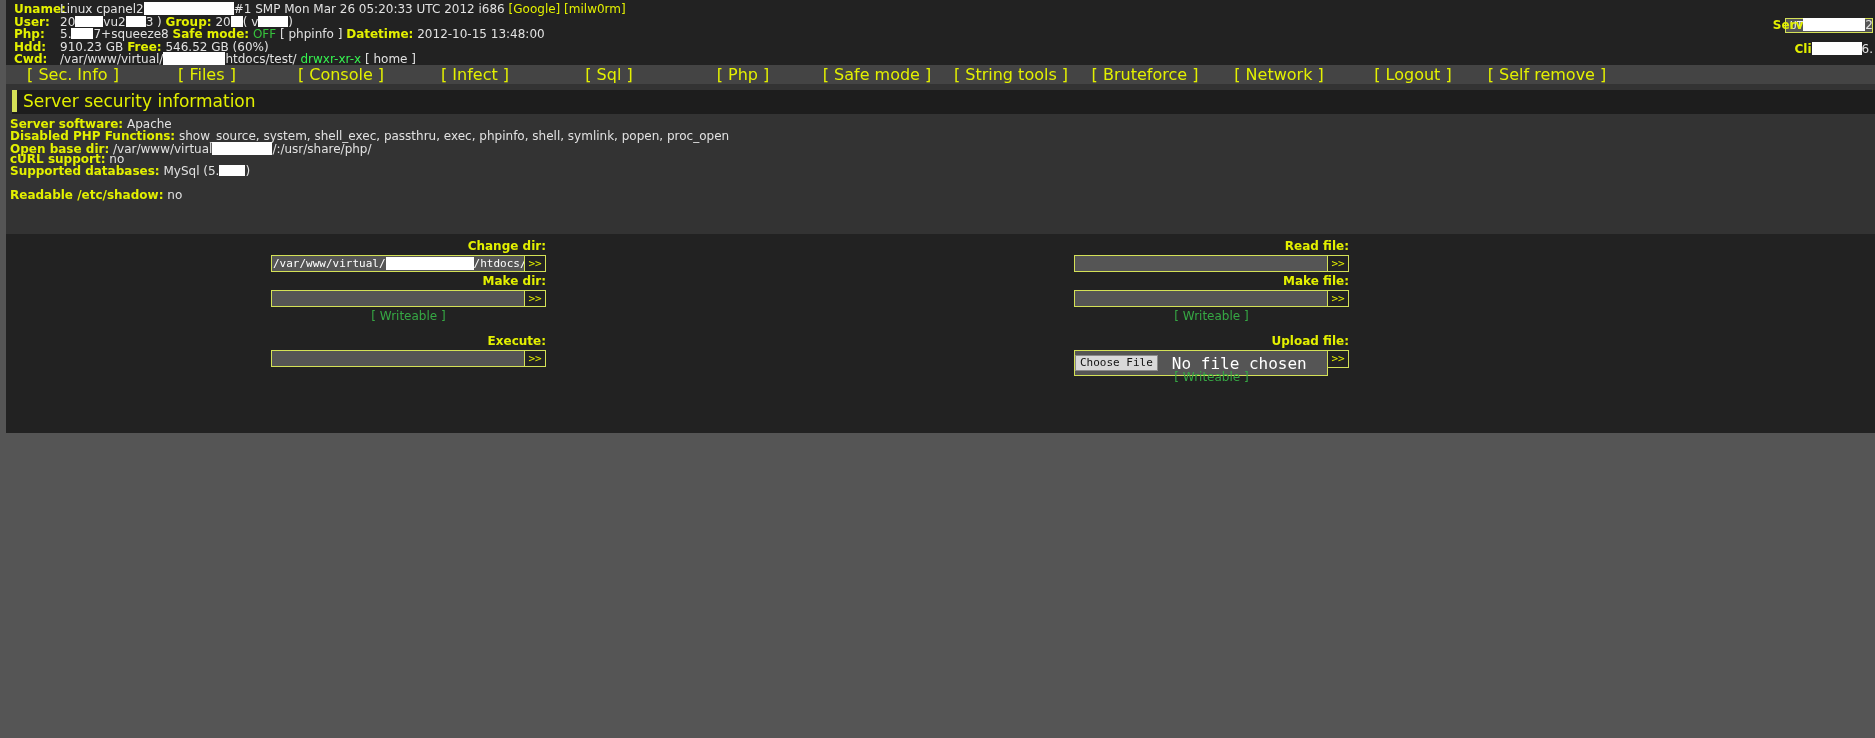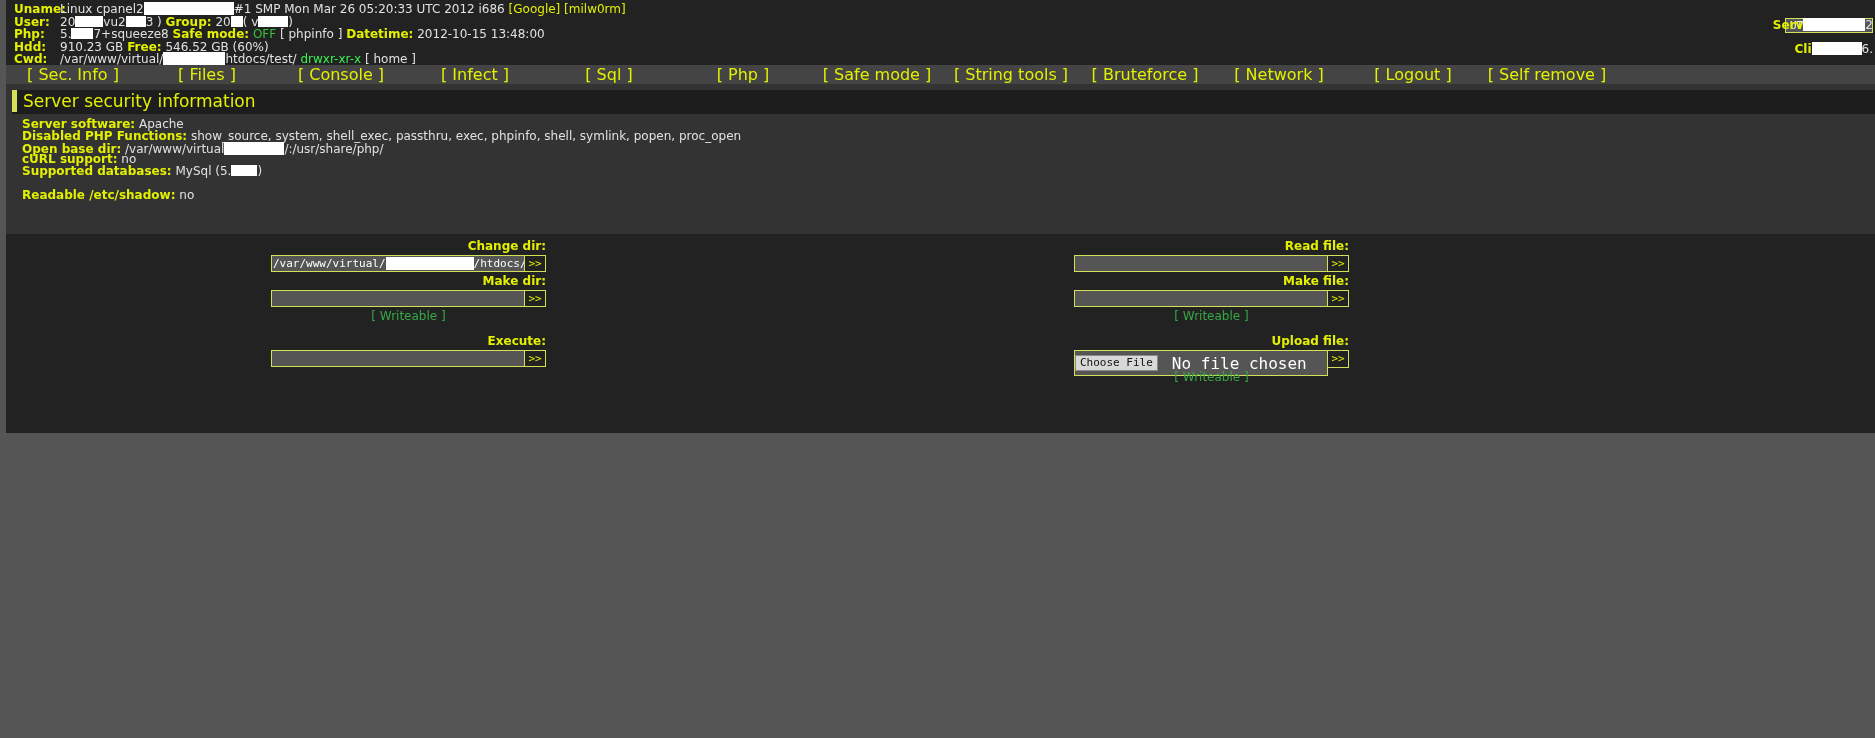--- a/index.html
+++ b/index.html
@@ -172,21 +172,21 @@
     font-size: 17px;
     font-weight: normal;
     color: #e3f000;
     letter-spacing: 0px;
     line-height: 22px;
   }
 
   
   .secpanel {
     background: #333333;
-    padding: 5px 0 0 16px;
+    padding: 5px 0 0 4px;
     min-height: 115px;
   }
   .secrow {
     line-height: 11.8px;
     height: 11.8px;
     white-space: nowrap;
     font-size: 12px;
     color: #e1e1e1;
   }
   .secrow .k {

